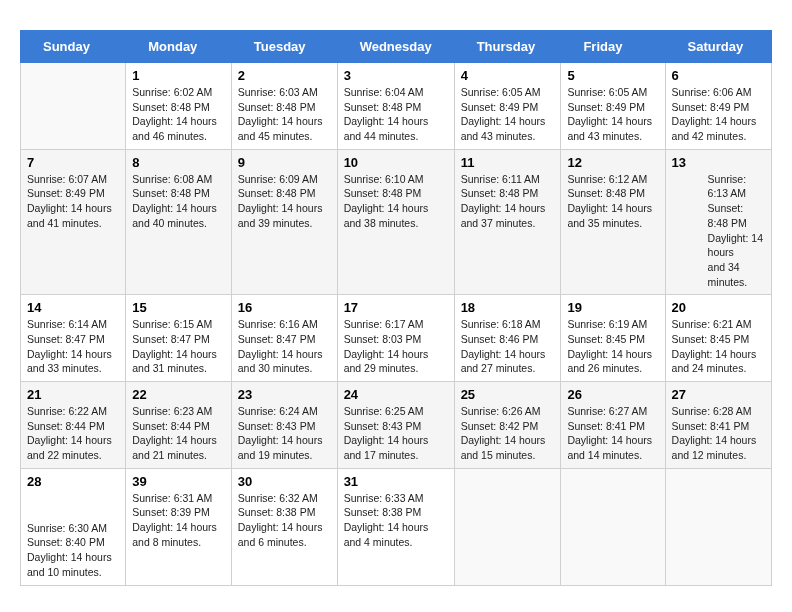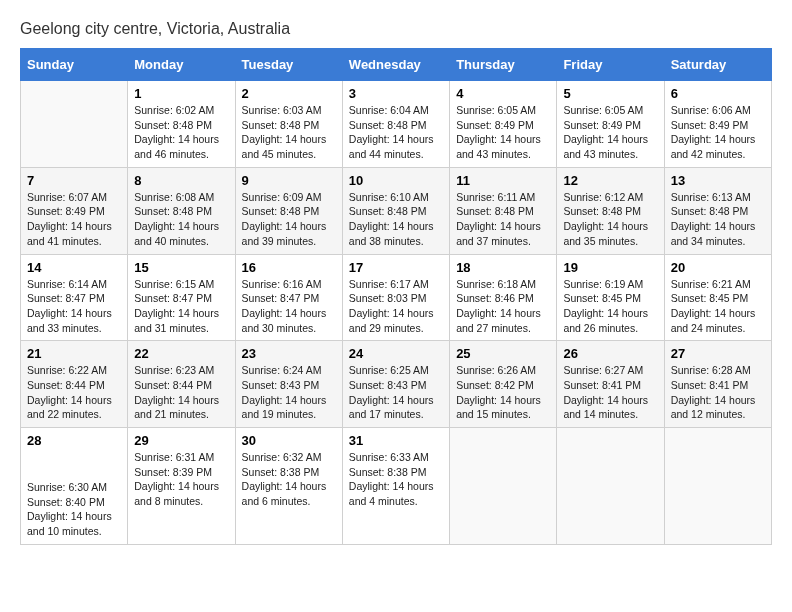--- a/index.html
+++ b/index.html
@@ -34,21 +34,21 @@
       color: #333;
     }
     table {
       width: 100%;
       border-collapse: collapse;
       font-size: 11px;
     }
     thead tr th {
       background-color: #3a7bd5;
       color: #fff;
-      padding: 8px 6px;
+      padding: 8px 22px;
       text-align: left;
       font-size: 13px;
       font-weight: bold;
       border: 1px solid #3a7bd5;
     }
     tbody tr td {
       border: 1px solid #d0d0d0;
       padding: 5px 6px;
       vertical-align: top;
       width: calc(100% / 7);
@@ -73,21 +73,20 @@
     }
     .empty-cell {
       background-color: #f9f9f9 !important;
     }
   </style>
 </head>
 <body>
 
 <div class="header-area">
   <div class="title-area">
-    <div class="subtitle">Geelong city centre, Victoria, Australia</div>
   </div>
 </div>
 
 <table>
   <thead>
     <tr>
     <th>Sunday</th>
         <th>Monday</th>
         <th>Tuesday</th>
         <th>Wednesday</th>
@@ -180,21 +179,21 @@
         </td>
         <td>
           <span class="day-number">12</span>
           <div class="day-info" style="white-space: pre-line;">Sunrise: 6:12 AM
 Sunset: 8:48 PM
 Daylight: 14 hours
 and 35 minutes.</div>
         </td>
         <td>
           <span class="day-number">13</span>
-          <div class="day-info" style="white-space: pre-line;">Sunrise: 6:13 AM
+          <div class="day-info" style="white-space: pre-line; margin-left: 36px;">Sunrise: 6:13 AM
 Sunset: 8:48 PM
 Daylight: 14 hours
 and 34 minutes.</div>
         </td>
       </tr>
       <tr>
         <td>
           <span class="day-number">14</span>
           <div class="day-info" style="white-space: pre-line;">Sunrise: 6:14 AM
 Sunset: 8:47 PM
@@ -297,21 +296,21 @@
       </tr>
       <tr>
         <td>
           <span class="day-number">28</span>
           <div class="day-info" style="white-space: pre-line; margin-top: 32px;">Sunrise: 6:30 AM
 Sunset: 8:40 PM
 Daylight: 14 hours
 and 10 minutes.</div>
         </td>
         <td>
-          <span class="day-number">29</span>
+          <span class="day-number">39</span>
           <div class="day-info" style="white-space: pre-line;">Sunrise: 6:31 AM
 Sunset: 8:39 PM
 Daylight: 14 hours
 and 8 minutes.</div>
         </td>
         <td>
           <span class="day-number">30</span>
           <div class="day-info" style="white-space: pre-line;">Sunrise: 6:32 AM
 Sunset: 8:38 PM
 Daylight: 14 hours

